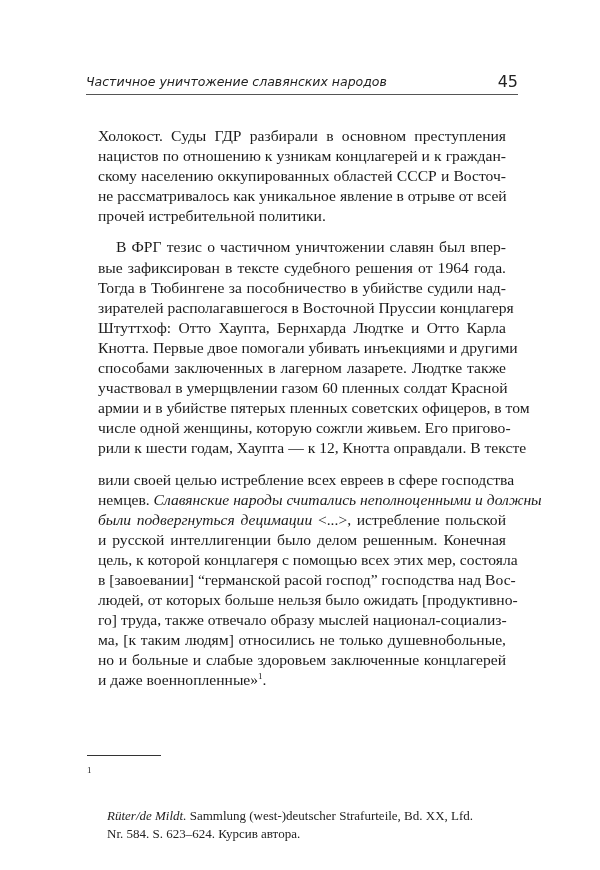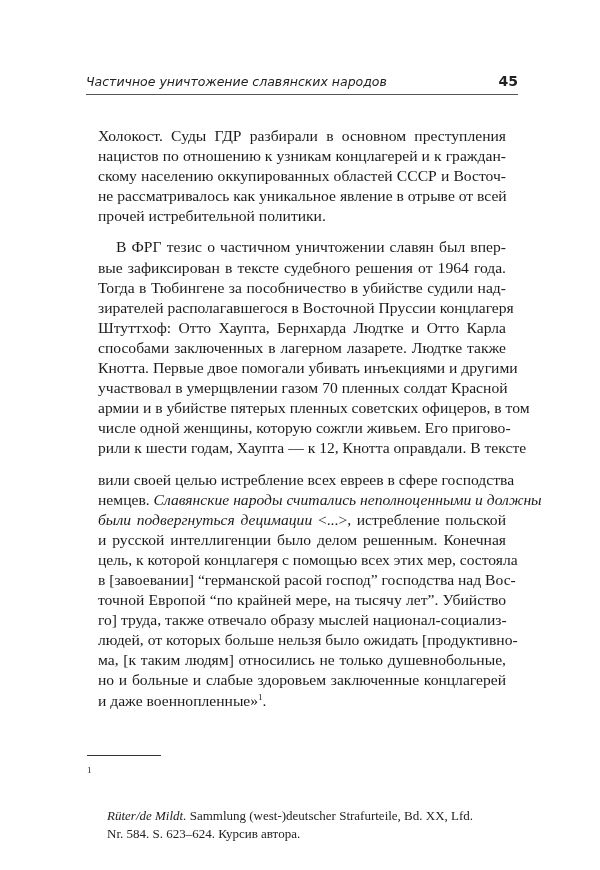--- a/index.html
+++ b/index.html
@@ -5,21 +5,21 @@
     html, body { margin: 0; padding: 0; background: #ffffff; }
     body { width: 600px; height: 870px; position: relative; overflow: hidden; }
     .page { position: absolute; left: 0; top: 0; width: 600px; height: 870px; background: #fff; color: #1a1a1a; }
     .running-header {
       position: absolute; left: 86px; top: 71px; width: 432px; height: 20px;
       border-bottom: 1.5px solid #555;
       font-family: "DejaVu Sans", sans-serif; font-size: 12.5px; font-style: italic;
       display: flex; justify-content: space-between; align-items: center; padding-bottom: 3px;
       color: #222;
     }
-    .running-header .pnum { font-style: normal; font-weight: bold; font-size: 14px; }
+    .running-header .pnum { font-style: normal; font-weight: normal; font-size: 16px; }
     .body {
       position: absolute; left: 87px; top: 115px; width: 430px;
       font-family: "Liberation Serif", serif; font-size: 15.6px; line-height: 20.1px;
       text-align: justify; color: #1b1b1b;
     }
     .body p { margin: 11px; }
     .body .line { display: block; text-align: justify; text-align-last: justify; white-space: nowrap; }
     .body .line.last { text-align-last: left; }
     .indent { padding-left: 18px; }
     .it { font-style: italic; }
@@ -49,37 +49,36 @@
       <span class="line">скому населению оккупированных областей СССР и Восточ-</span>
       <span class="line">не рассматривалось как уникальное явление в отрыве от всей</span>
       <span class="line last">прочей истребительной политики.</span>
     </p>
     <p>
       <span class="line indent">В ФРГ тезис о частичном уничтожении славян был впер-</span>
       <span class="line">вые зафиксирован в тексте судебного решения от 1964 года.</span>
       <span class="line">Тогда в Тюбингене за пособничество в убийстве судили над-</span>
       <span class="line">зирателей располагавшегося в Восточной Пруссии концлагеря</span>
       <span class="line">Штуттхоф: Отто Хаупта, Бернхарда Людтке и Отто Карла</span>
+      <span class="line">Кнотта. Первые двое помогали убивать инъекциями и другими</span>
       <span class="line">способами заключенных в лагерном лазарете. Людтке также</span>
-      <span class="line">Кнотта. Первые двое помогали убивать инъекциями и другими</span>
-      <span class="line">участвовал в умерщвлении газом 70 пленных солдат Красной</span>
+      <span class="line">участвовал в умерщвлении газом 60 пленных солдат Красной</span>
       <span class="line">армии и в убийстве пятерых пленных советских офицеров, в том</span>
       <span class="line">числе одной женщины, которую сожгли живьем. Его пригово-</span>
       <span class="line">рили к шести годам, Хаупта — к 12, Кнотта оправдали. В тексте</span>
     </p>
     <p>
       <span class="line">вили своей целью истребление всех евреев в сфере господства</span>
       <span class="line"><span>немцев. </span><span class="it">Славянские народы считались неполноценными и должны</span></span>
       <span class="line"><span class="it">были подвергнуться децимации</span><span> &lt;...&gt;, истребление польской</span></span>
       <span class="line">и русской интеллигенции было делом решенным. Конечная</span>
       <span class="line">цель, к которой концлагеря с помощью всех этих мер, состояла</span>
       <span class="line">в [завоевании] “германской расой господ” господства над Вос-</span>
-      <span class="line">точной Европой “по крайней мере, на тысячу лет”. Убийство</span>
+      <span class="line">людей, от которых больше нельзя было ожидать [продуктивно-</span>
       <span class="line">го] труда, также отвечало образу мыслей национал-социализ-</span>
-      <span class="line">людей, от которых больше нельзя было ожидать [продуктивно-</span>
       <span class="line">ма, [к таким людям] относились не только душевнобольные,</span>
       <span class="line">но и больные и слабые здоровьем заключенные концлагерей</span>
       <span class="line last"><span>и даже военнопленные»</span><sup>1</sup><span>.</span></span>
     </p>
   </div>
 
   <div class="fn-rule"></div>
 
   <div class="footnote">
     <span class="mark">1</span>

